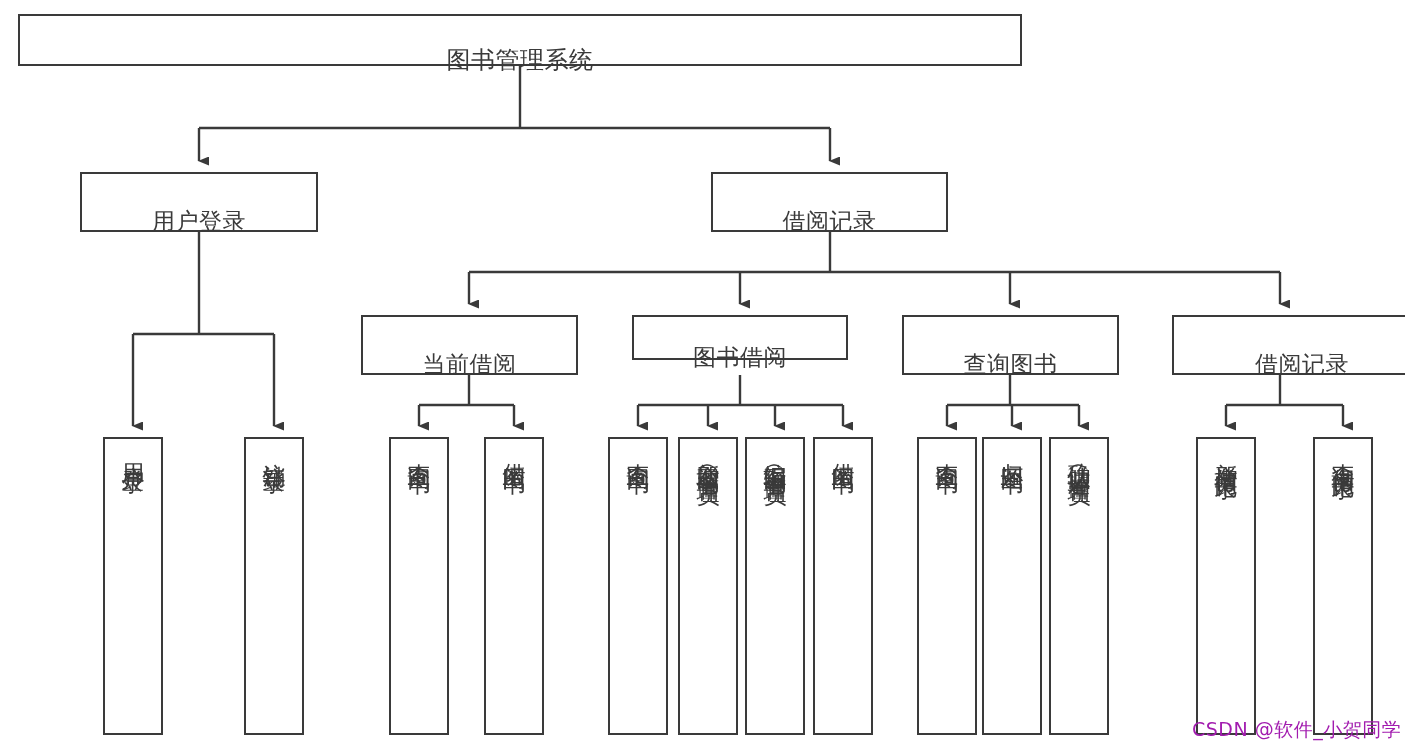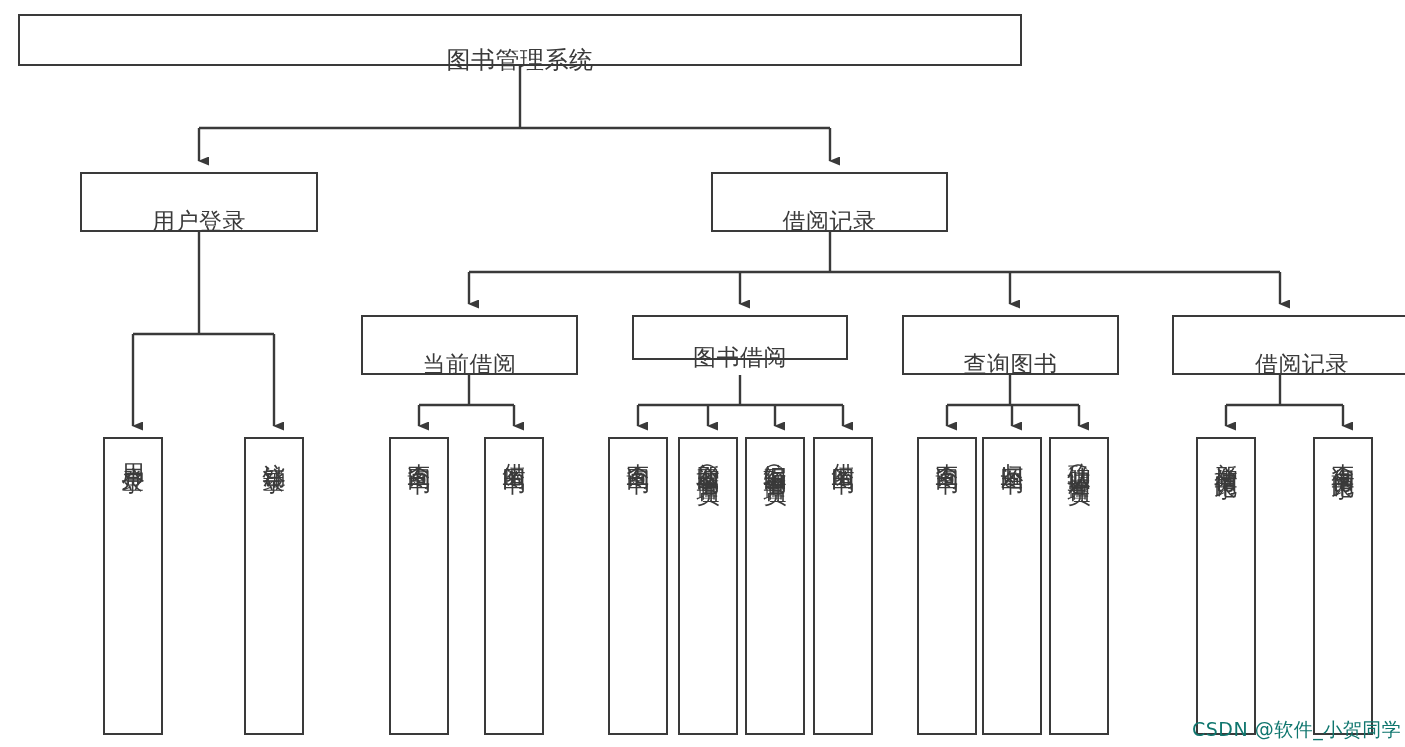--- a/index.html
+++ b/index.html
@@ -57,21 +57,21 @@
     letter-spacing: 3px;
     line-height: 1;
     white-space: nowrap;
   }
   .node.title .label {
     font-size: 24px;
   }
   .watermark {
     position: absolute;
     font-size: 19px;
-    color: #0f766e;
+    color: #a21caf;
     white-space: nowrap;
     letter-spacing: 0.5px;
   }
 </style>
 </head>
 <body>
 
 <div id="canvas">
 
   <svg class="edges" viewBox="0 0 1405 747" xmlns="http://www.w3.org/2000/svg">

